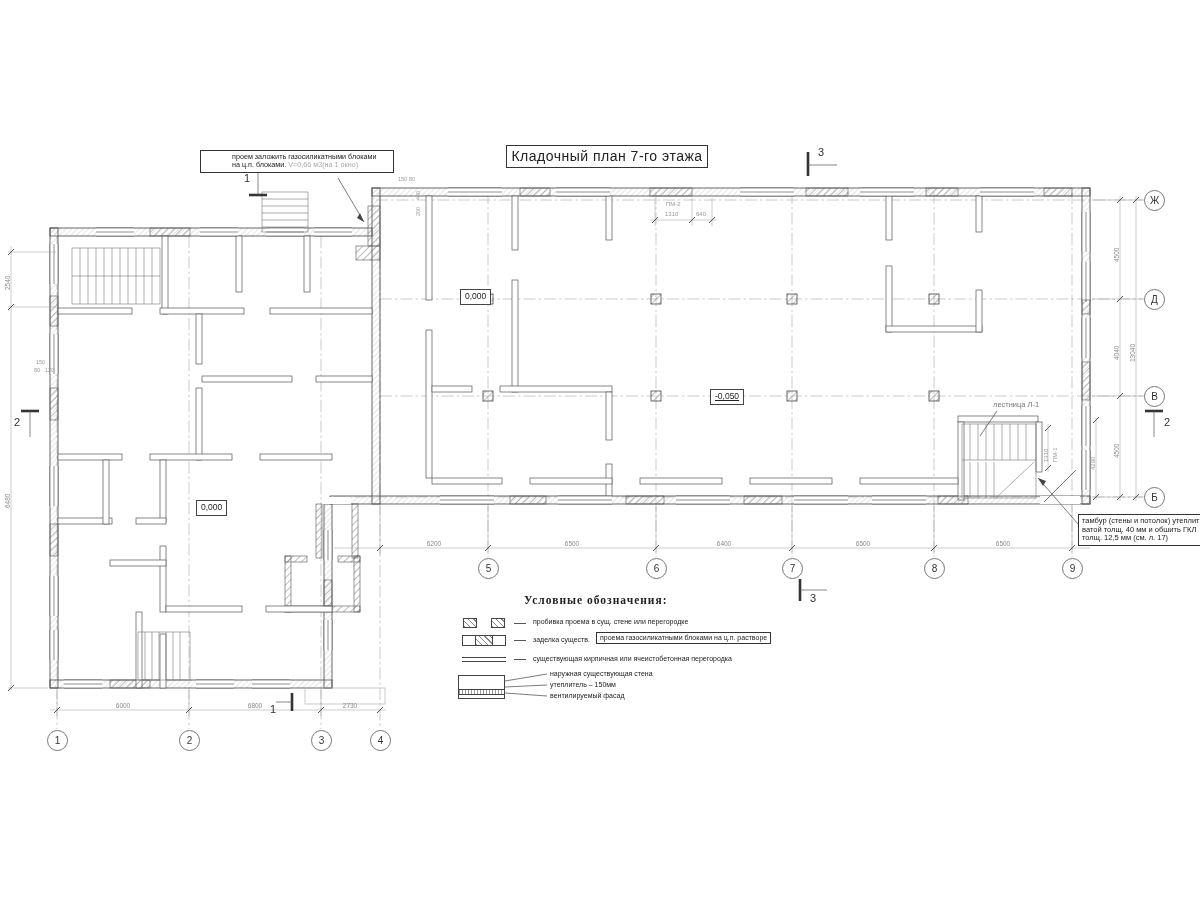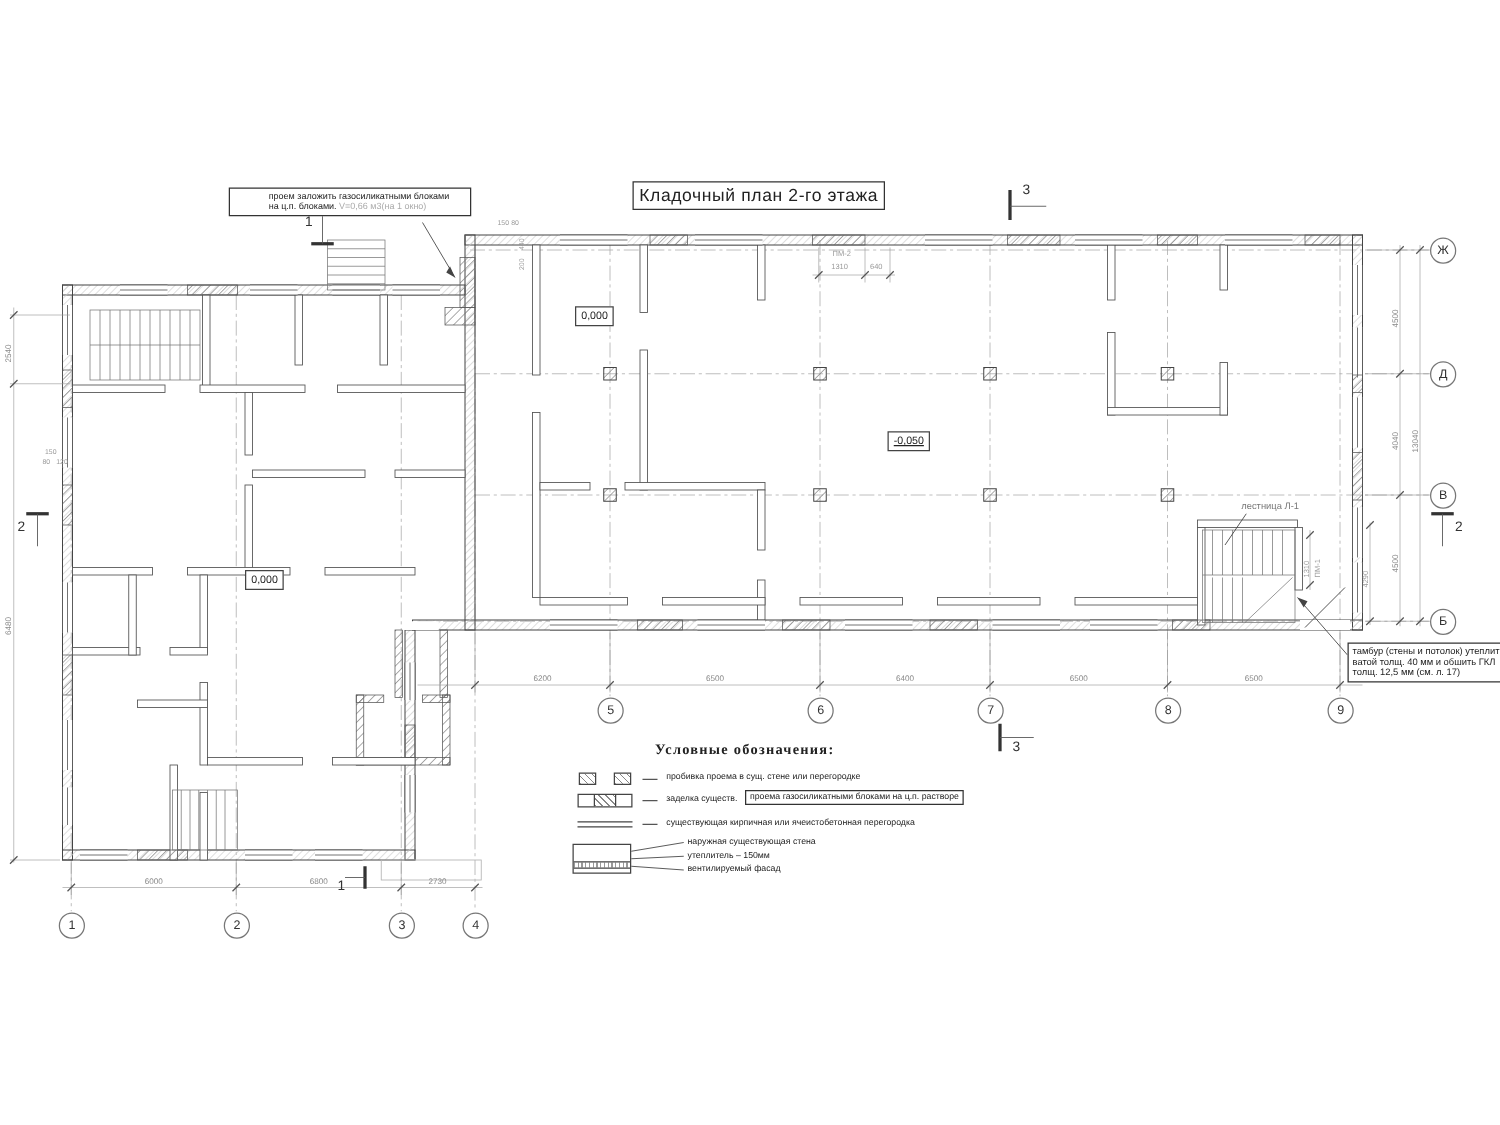--- a/index.html
+++ b/index.html
@@ -7,21 +7,21 @@
        font-family:"Liberation Sans",sans-serif;color:#222;overflow:hidden;}
   #plan-svg{position:absolute;left:0;top:0;}
   .t{position:absolute;white-space:nowrap;line-height:1.15;}
   .title-box{left:506px;top:145px;width:200px;height:21px;border:1.2px solid #333;
      display:flex;align-items:center;justify-content:center;font-size:14px;letter-spacing:.5px;background:#fff;}
   .note{border:.9px solid #333;background:#fff;font-size:7.2px;padding:2px 3px;color:#222;}
   .note .dim-gray{color:#aaa;}
   .axc{width:19px;height:19px;border:1px solid #777;border-radius:50%;background:#fff;
      display:flex;align-items:center;justify-content:center;font-size:10px;color:#333;}
   .elev{border:.8px solid #444;background:#fff;font-size:8.5px;height:14px;padding:0 4px;
-     display:flex;align-items:center;justify-content:center;}
+     display:flex;align-items:center;justify-content:center;margin-top:44px;}
   .dim{font-size:6.5px;color:#8a8a8a;}
   .dimc{transform:translateX(-50%);}
   .rot{transform:rotate(-90deg);transform-origin:left top;}
   .tiny{font-size:5.5px;color:#9a9a9a;}
   .sec{font-size:11px;color:#333;}
   .leg-head{font-family:"Liberation Serif",serif;font-weight:bold;font-size:11.5px;letter-spacing:1px;color:#222;}
   .leg-txt{font-size:7px;color:#222;}
   .leg-box{border:.8px solid #333;padding:1px 3px;font-size:7px;background:#fff;}
   .sym{position:absolute;box-sizing:border-box;}
   .hatch-bg{background:repeating-linear-gradient(45deg,#888 0 .8px,transparent .8px 4px);}
@@ -288,23 +288,23 @@
     <line x1="1078" y1="524" x2="1038" y2="478"></line>
     <line x1="997" y1="411" x2="980" y2="436"></line>
     <line x1="505" y1="681" x2="547" y2="674"></line>
     <line x1="505" y1="687" x2="547" y2="685"></line>
     <line x1="505" y1="693" x2="547" y2="696"></line>
   </g>
   <polygon points="364,222 357,218 360,213" fill="#444"></polygon>
   <polygon points="1038,478 1046,481 1043,486" fill="#444"></polygon>
 </svg>
 
-<div class="t title-box">Кладочный план 2-го этажа</div>
-
-<div class="t note" style="left:183px;top:150px;width:158px;padding-left:31px;">
+<div class="t title-box">Кладочный план 7-го этажа</div>
+
+<div class="t note" style="left:200px;top:150px;width:158px;padding-left:31px;">
   <div>проем заложить газосиликатными блоками</div>
   <div>
     <span>на ц.п. блоками.</span>
     <span class="dim-gray">V=0,66 м3(на 1 окно)</span>
   </div>
 </div>
 
 <div class="t note" style="left:1078px;top:514px;width:118px;font-size:7.5px;">
   <div>тамбур (стены и потолок) утеплить</div>
   <div>ватой толщ. 40 мм и обшить ГКЛ</div>

